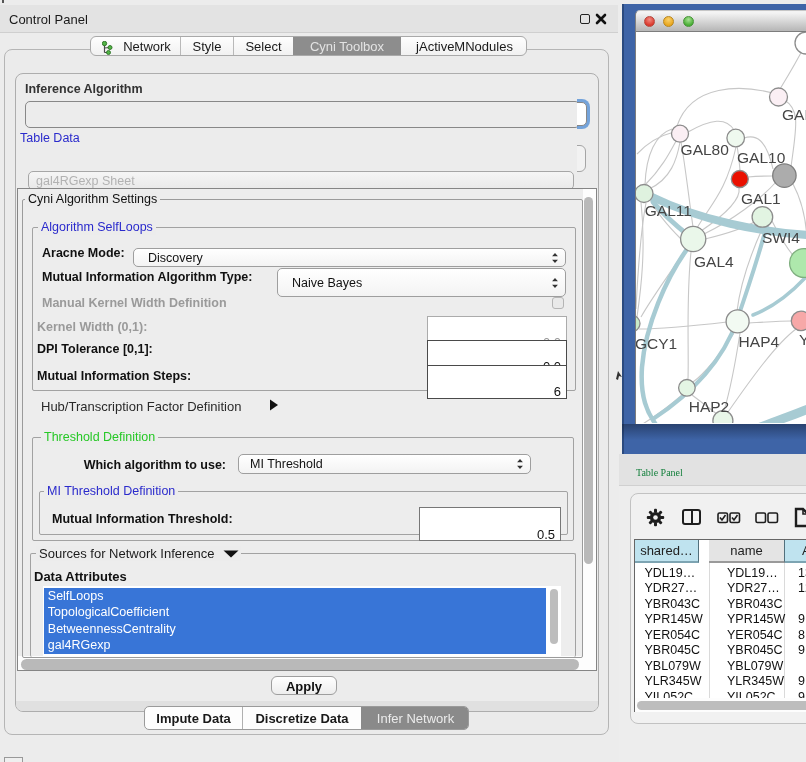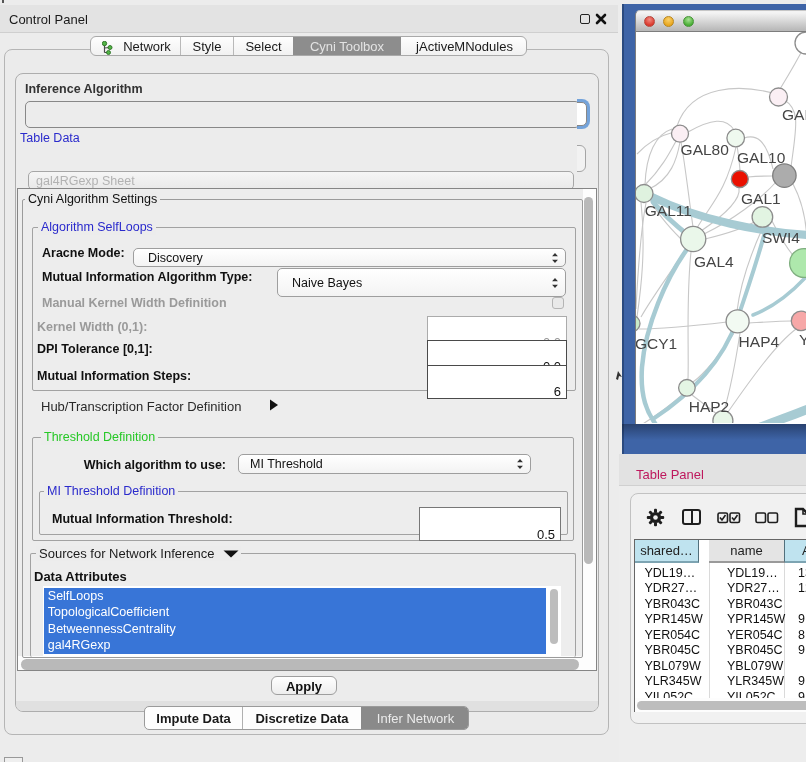--- a/index.html
+++ b/index.html
@@ -252,21 +252,21 @@
           <text x="687.7" y="413">HAP2</text>
         </g>
       </svg>
     </div>
 
     <div class="abs" style="left:622px;top:424px;width:184px;height:16px;background:linear-gradient(rgba(15,25,45,0.45),rgba(15,25,45,0));"></div>
   </div>
   <div id="tablepanel">
 
     <div class="abs" style="left:619px;top:454px;width:187px;height:31px;background:#e2e2e2;border-bottom:1px solid #d0d0d0;"></div>
-    <div class="abs" style="left:636px;top:467px;font-size:13px;color:#be185d;">Table Panel</div>
+    <div class="abs" style="left:636px;top:467px;font-size:10px;color:#15803d;font-family:Liberation Serif, serif;">Table Panel</div>
     <div class="abs" style="left:619px;top:486px;width:187px;height:276px;background:#ededed;"></div>
 
     <div class="abs" style="left:630px;top:493px;width:185px;height:231px;border:1px solid #c2c2c2;border-radius:8px;background:#f1f1f1;box-sizing:border-box;"></div>
 
     <svg class="abs" style="left:646px;top:508px;" width="19" height="19" viewBox="0 0 19 19">
       <g fill="#1e1e1e">
         <circle cx="9.5" cy="9.5" r="5.6"></circle>
         <g>
           <rect x="8" y="0.8" width="3" height="4" rx="1"></rect>
           <rect x="8" y="14.2" width="3" height="4" rx="1"></rect>

